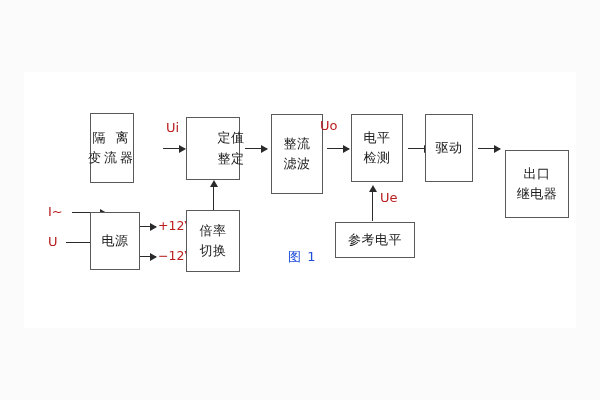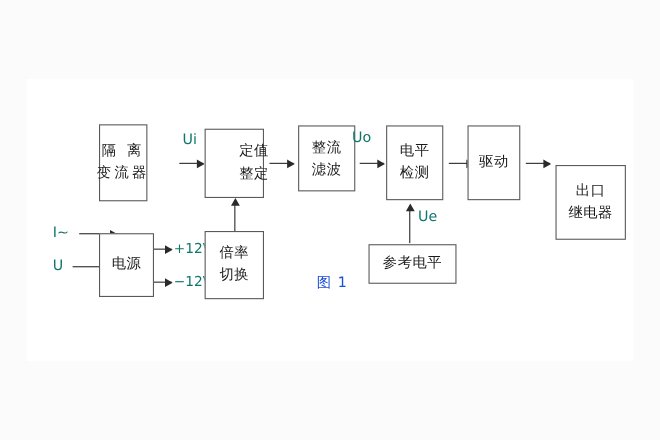--- a/index.html
+++ b/index.html
@@ -42,21 +42,21 @@
     line-height: 1.55;
     letter-spacing: 0.5px;
   }
   .blk .ln {
     display: block;
     white-space: nowrap;
   }
   .blk.wide .ln { letter-spacing: 3px; }
   .lbl {
     position: absolute;
-    color: #0f766e;
+    color: #b91c1c;
     font-size: 13px;
     white-space: nowrap;
   }
   .lbl.small { font-size: 12.5px; }
   
   .harrow {
     position: absolute;
     height: 1px;
     background: #2a2a2a;
   }
@@ -111,21 +111,21 @@
     <div class="lbl" style="left:142px; top:48px;">Ui</div>
     <div class="harrow" style="left:139px; top:76px; width:22px;"></div>
 
     <div class="blk" style="left:162px; top:45px; width:54px; height:63px;padding-left:36px;">
       <span class="ln">定值</span>
       <span class="ln">整定</span>
     </div>
 
     <div class="harrow" style="left:221px; top:76px; width:22px;"></div>
 
-    <div class="blk" style="left:247px; top:42px; width:52px; height:60px;font-family:Liberation Serif, serif;">
+    <div class="blk" style="left:247px; top:42px; width:52px; height:80px;">
       <span class="ln">整流</span>
       <span class="ln">滤波</span>
     </div>
 
     <div class="lbl" style="left:296px; top:46px;">Uo</div>
     <div class="harrow" style="left:303px; top:76px; width:22px;"></div>
 
     <div class="blk" style="left:327px; top:42px; width:52px; height:68px;">
       <span class="ln">电平</span>
       <span class="ln">检测</span>

